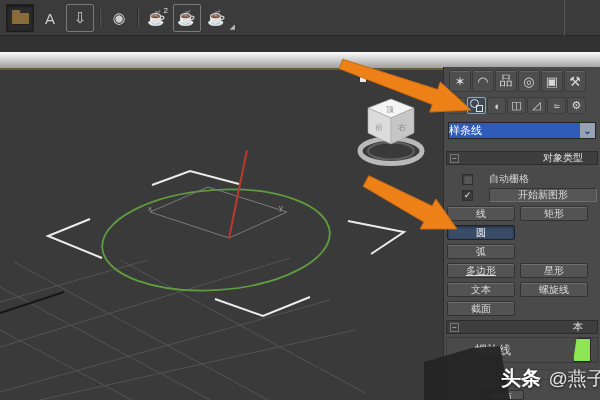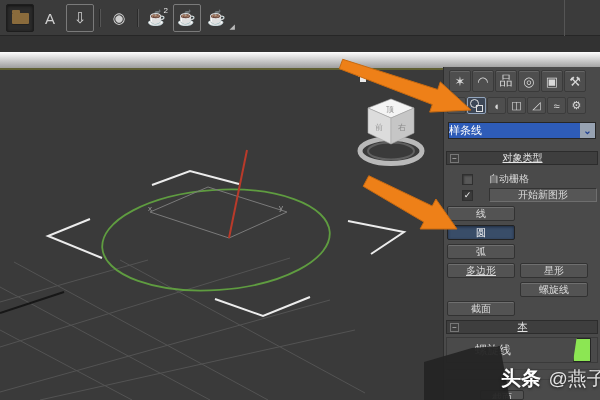--- a/index.html
+++ b/index.html
@@ -49,21 +49,21 @@
       border:1px solid #262626;box-sizing:border-box;}
   .dd-value{flex:1;background:#2e5cb8;color:#fff;font-size:11px;line-height:15px;
             overflow:hidden;white-space:nowrap;}
   .dd-btn{width:15px;background:#97a2b2;color:#1d3f93;font-size:10px;font-weight:bold;
           display:flex;align-items:center;justify-content:center;}
   .rollhead{position:absolute;left:2px;width:152px;height:14px;background:#3e3e3e;
             border:1px solid #2c2c2c;box-sizing:border-box;color:#e2e2e2;font-size:10px;
             display:flex;align-items:center;}
   .rollhead .minus{width:9px;height:9px;border:1px solid #777;margin:0 3px;font-size:8px;
                    line-height:7px;text-align:center;color:#ccc;box-sizing:border-box;}
-  .rollhead .rtitle{flex:1;text-align:center;padding-right:14px;text-decoration:underline;}
+  .rollhead .rtitle{flex:1;text-align:right;padding-right:14px;}
   .chkrow{position:absolute;left:18px;display:flex;align-items:center;gap:16px;
           color:#d8d8d8;font-size:10px;}
   .chk{width:11px;height:11px;background:#585858;border:1px solid #2f2f2f;
        box-shadow:inset 1px 1px 2px #333;box-sizing:border-box;color:#f0f0f0;
        font-size:9px;line-height:9px;text-align:center;}
   .chk.checked{background:#3c3c3c;}
   .sunkfield{width:108px;height:14px;background:#565656;border:1px solid #333;
              border-bottom-color:#6e6e6e;border-right-color:#6e6e6e;box-sizing:border-box;
              color:#ddd;font-size:10px;text-align:center;line-height:12px;}
   .gbtn{position:absolute;width:68px;height:15px;background:#535353;border:1px solid #323232;
@@ -225,24 +225,26 @@
   <div class="chkrow" style="top:105px;">
     <span class="chk"></span>
     <span>自动栅格</span>
   </div>
   <div class="chkrow" style="top:121px;">
     <span class="chk checked">✓</span>
     <span class="sunkfield">开始新图形</span>
   </div>
 
   <div class="gbtn" style="left:3px;top:139px;">线</div>
+  <div class="gbtn" style="left:76px;top:139px;">矩形</div>
   <div class="gbtn sel" style="left: 3px; top: 158px; background: rgb(57, 77, 104);">圆</div>
   <div class="gbtn" style="left:3px;top:177px;">弧</div>
   <div class="gbtn" style="left:3px;top:196px;text-decoration:underline;">多边形</div>
   <div class="gbtn" style="left:76px;top:196px;">星形</div>
+  <div class="gbtn" style="left:3px;top:215px;">文本</div>
   <div class="gbtn" style="left:76px;top:215px;">螺旋线</div>
   <div class="gbtn" style="left:3px;top:234px;">截面</div>
 
   <div class="rollhead" style="top:253px;">
     <span class="minus">−</span>
     <span class="rtitle">本</span>
   </div>
   <div class="namerow">
     <span class="nametext">螺旋线</span>
     <span class="swatch" style="background: rgb(140, 230, 83);"></span>

